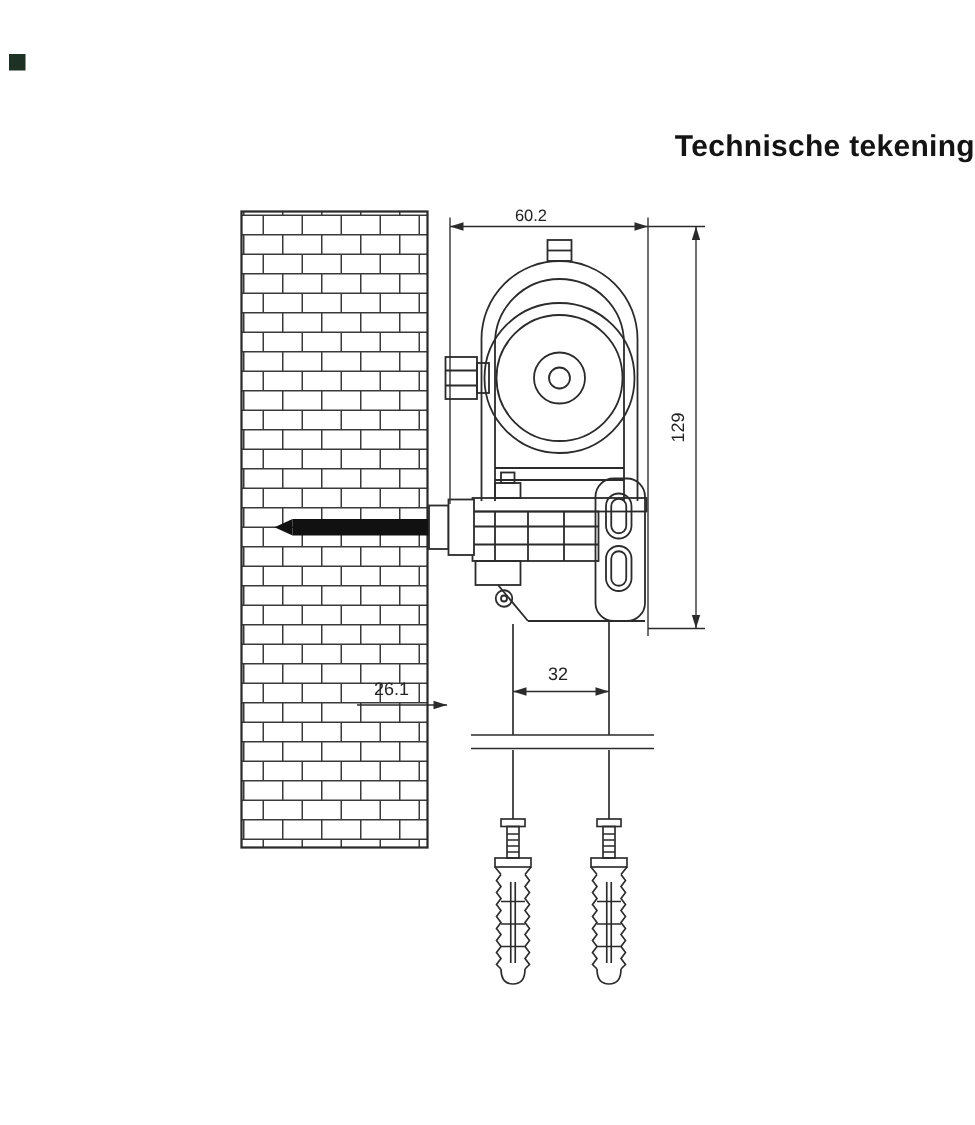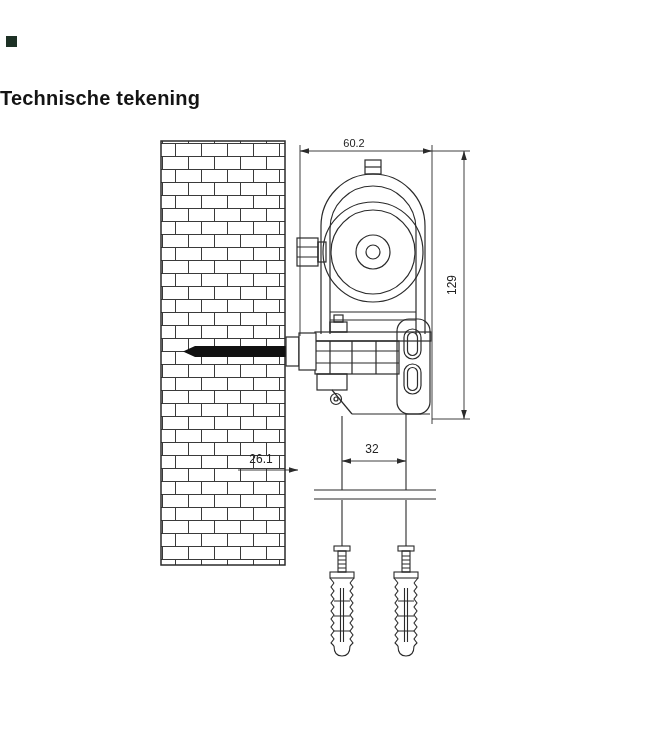--- a/index.html
+++ b/index.html
@@ -9,21 +9,21 @@
     width: 650px;
     height: 750px;
     background: #ffffff;
     overflow: hidden;
   }
   .title {
     position: absolute;
     top: 87px;
     left: 0;
     width: 100%;
-    text-align: left;
+    text-align: right;
     font-size: 20px;
     font-weight: 700;
     letter-spacing: 0.2px;
     color: #141414;
   }
   svg { position: absolute; top: 0; left: 0; }
   svg text {
     font-family: "Liberation Sans", sans-serif;
     fill: #222222;
     stroke: none;

